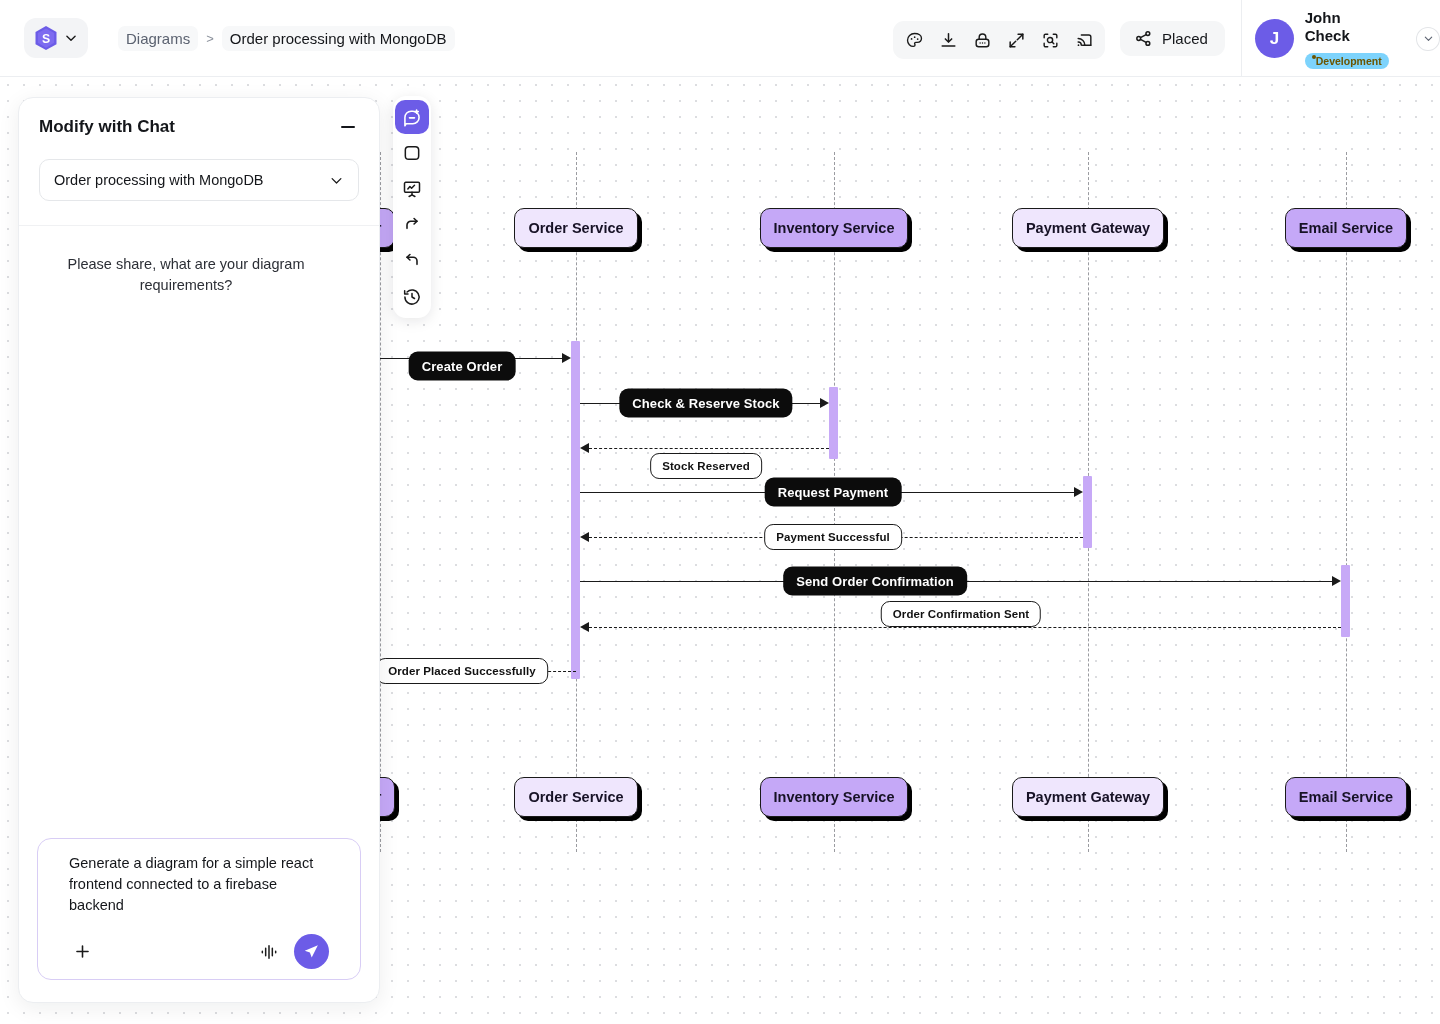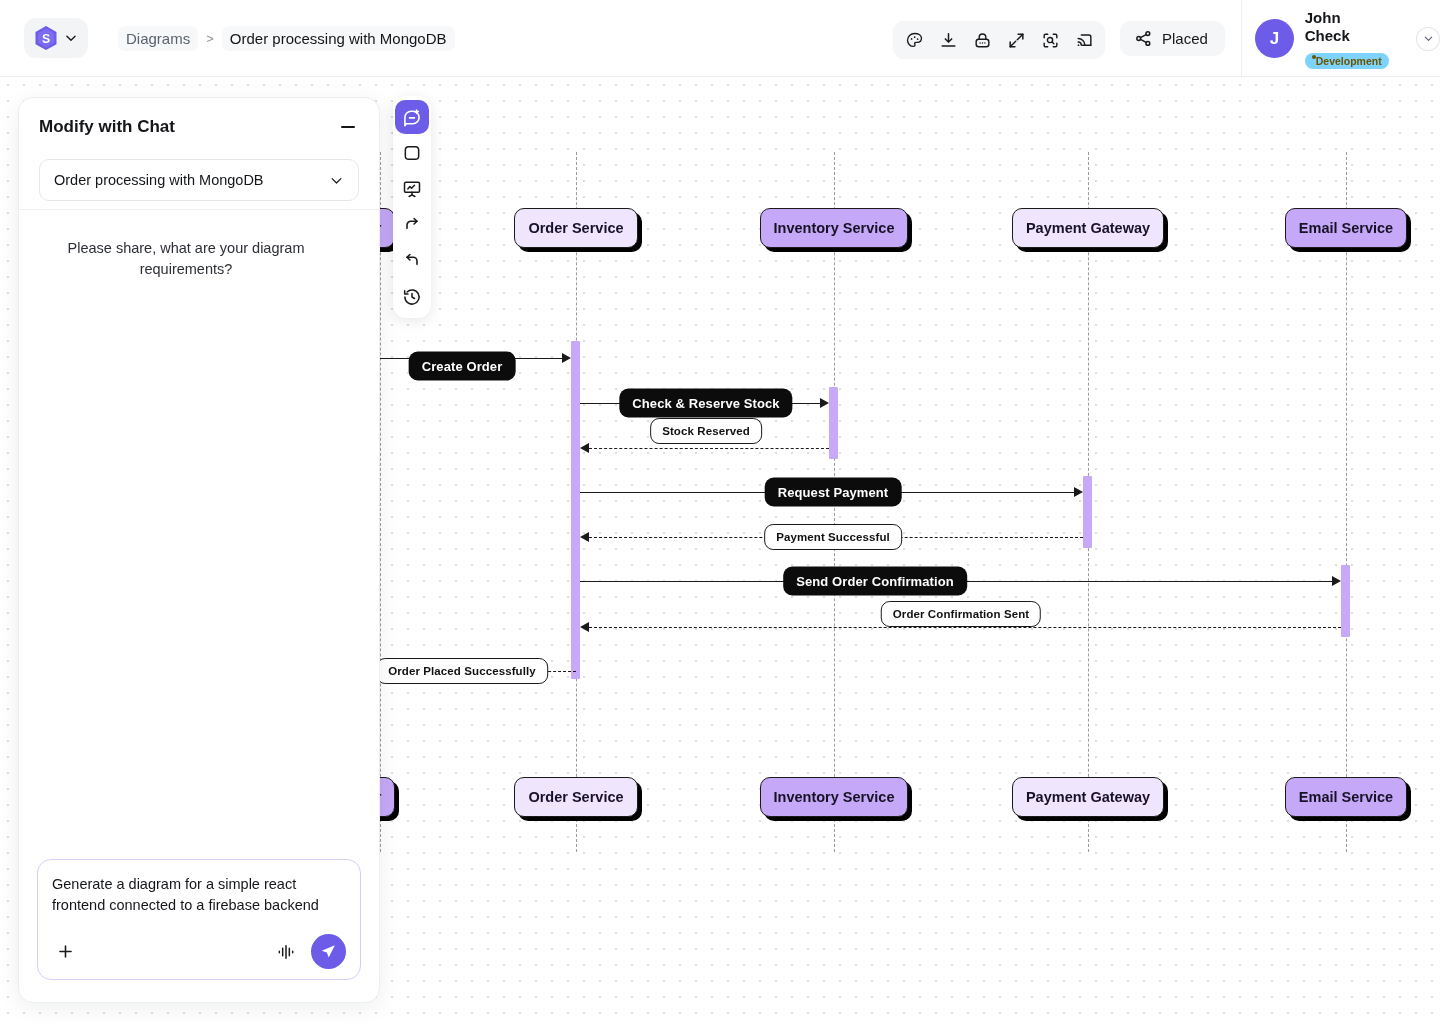--- a/index.html
+++ b/index.html
@@ -89,39 +89,39 @@
     overflow: hidden;
   }
 
   
   .panel {
     position: absolute; left: 18px; top: 97px; width: 362px; height: 906px;
     background: #fff; border: 1px solid #eceef1; border-radius: 15px;
     box-shadow: 0 5px 22px rgba(20,22,26,.07); z-index: 30;
     display: flex; flex-direction: column;
   }
-  .panel-head { padding: 18px 20px 8px; border-bottom: 1px solid #f0f1f3; }
+  .panel-head { padding: 18px 20px 24px; border-bottom: 1px solid #f0f1f3; }
   .panel-title-row { display: flex; align-items: center; justify-content: space-between; }
   .panel-title { font-size: 17px; font-weight: 600; color: #14161a; }
   .minimize { width: 22px; height: 22px; display: flex; align-items: center; justify-content: center; cursor: pointer; }
   .minimize i { display: block; width: 14px; height: 2.5px; background: #14161a; border-radius: 2px; }
   .select {
     margin-top: 21px; height: 42px; border: 1px solid #e5e7ea; border-radius: 10px;
     display: flex; align-items: center; justify-content: space-between;
     padding: 0 14px; cursor: pointer;
   }
   .select span { font-size: 14.5px; color: #14161a; }
   .select svg { width: 15px; height: 15px; }
 
   .panel-body { flex: 1; padding: 28px 22px; overflow: hidden; text-align: center; }
   .assistant-msg { font-size: 14.5px; line-height: 1.45; color: #2c2f36; max-width: 290px; }
 
   .composer {
     margin: 0 18px 22px; border: 1px solid #d8cdf5; border-radius: 14px;
-    padding: 14px 14px 10px; background: #fff;
+    padding: 14px 31px 10px; background: #fff;
   }
   .composer-text { font-size: 14.5px; line-height: 1.45; color: #14161a; }
   .composer-row { display: flex; align-items: center; justify-content: space-between; margin-top: 18px; }
   .plus-btn { width: 26px; height: 26px; display: flex; align-items: center; justify-content: center; cursor: pointer; }
   .plus-btn svg { width: 19px; height: 19px; }
   .composer-right { display: flex; align-items: center; gap: 15px; }
   .wave-btn { cursor: pointer; display: flex; }
   .wave-btn svg { width: 20px; height: 20px; }
   .send-btn {
     width: 35px; height: 35px; border-radius: 50%; background: #6c5ce7;
@@ -211,21 +211,21 @@
       <div class="msg-line" style="left:380px; top:281px; width:187px;"></div>
       <div class="arrow-head right" style="left:562px; top:276px;"></div>
       <div class="msg-label solid" style="left:462px; top:281px;margin-top:8px;">Create Order</div>
 
       <div class="msg-line" style="left:580px; top:326px; width:245px;"></div>
       <div class="arrow-head right" style="left:820px; top:321px;"></div>
       <div class="msg-label solid" style="left:706px; top:326px;">Check &amp; Reserve Stock</div>
 
       <div class="msg-line dashed" style="left:589px; top:371px; width:240px;"></div>
       <div class="arrow-head left" style="left:580px; top:366px;"></div>
-      <div class="msg-label ret" style="left:706px; top:354px;">Stock Reserved</div>
+      <div class="msg-label ret" style="left:706px; top:389px;">Stock Reserved</div>
 
       <div class="msg-line" style="left:580px; top:415px; width:499px;"></div>
       <div class="arrow-head right" style="left:1074px; top:410px;"></div>
       <div class="msg-label solid" style="left:833px; top:415px;">Request Payment</div>
 
       <div class="msg-line dashed" style="left:589px; top:460px; width:494px;"></div>
       <div class="arrow-head left" style="left:580px; top:455px;"></div>
       <div class="msg-label ret" style="left:833px; top:460px;">Payment Successful</div>
 
       <div class="msg-line" style="left:580px; top:504px; width:757px;"></div>

